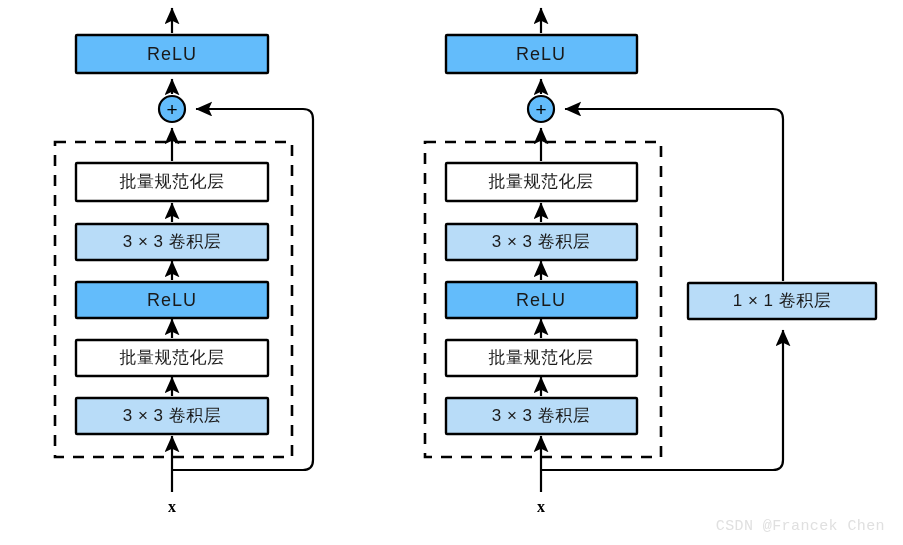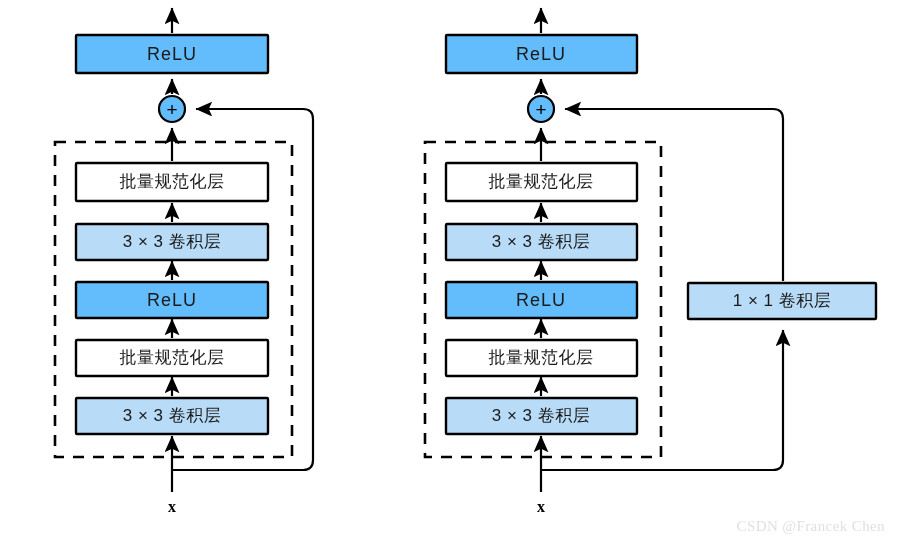--- a/index.html
+++ b/index.html
@@ -78,21 +78,21 @@
     stroke-linecap: butt;
   }
   .plus-circle {
     stroke: #000000;
     stroke-width: 2.2;
   }
   .watermark-text {
     position: absolute;
     right: 18px;
     bottom: 10px;
-    font-family: Liberation Serif, serif;
+    font-family: Liberation Mono, monospace;
     font-size: 15px;
     color: #e0e0e0;
     letter-spacing: 0.4px;
     white-space: nowrap;
     user-select: none;
   }
 </style>
 </head>
 <body>
 

